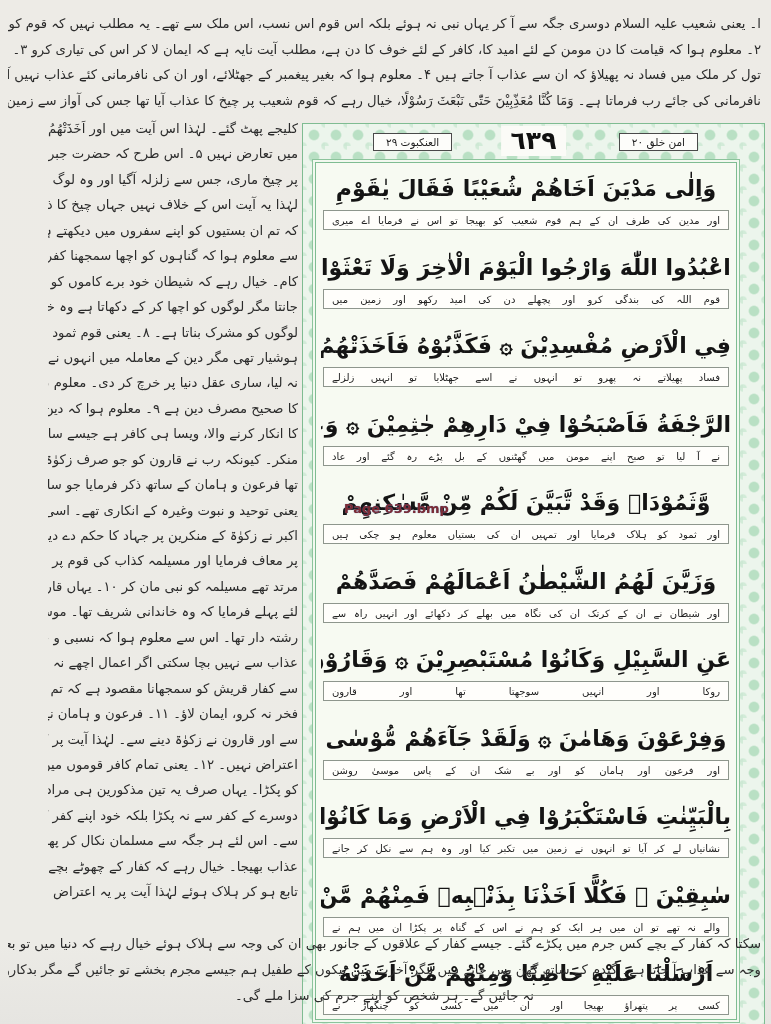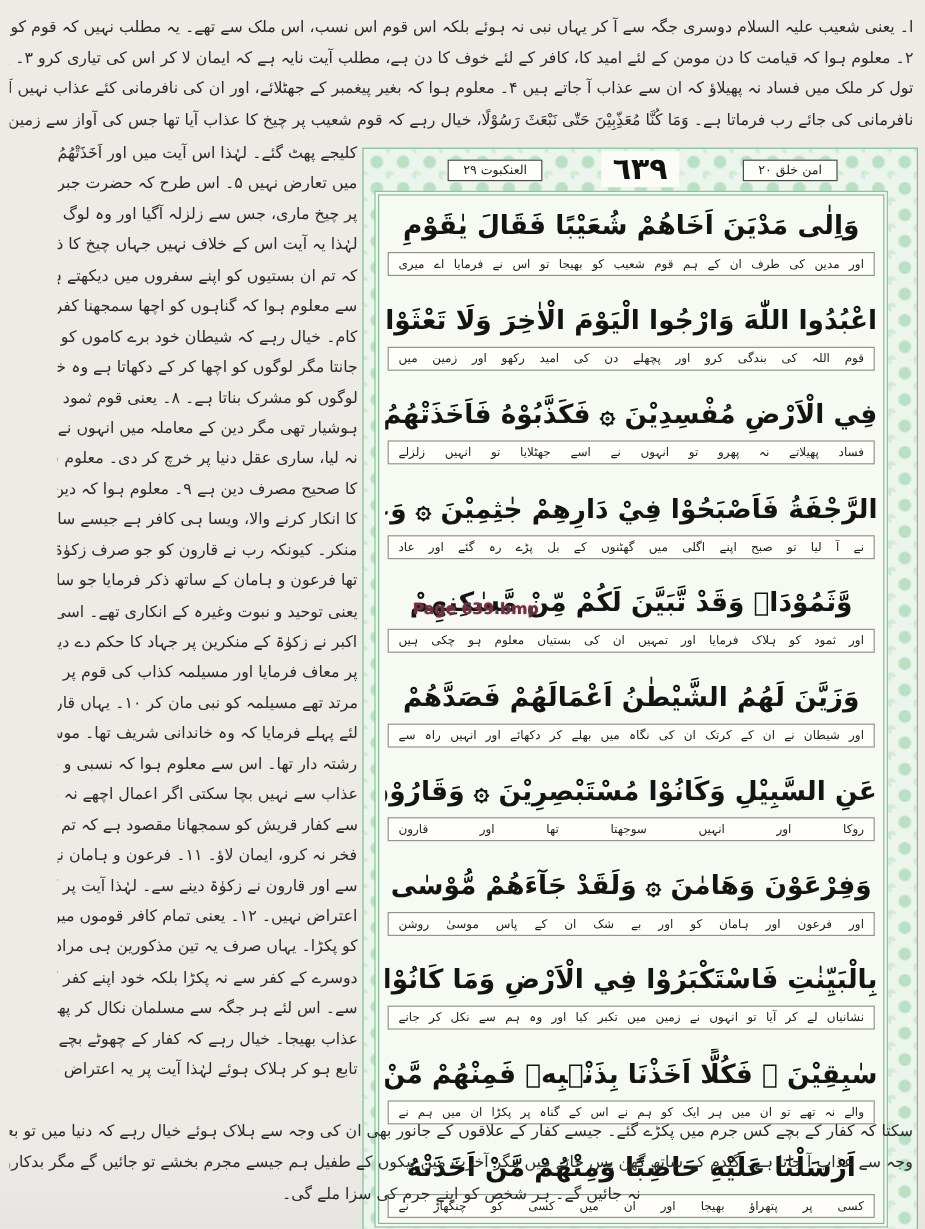--- a/index.html
+++ b/index.html
@@ -180,21 +180,21 @@
         <div class="verse-row">
           <div class="arabic-line">اعْبُدُوا اللّٰهَ وَارْجُوا الْيَوْمَ الْاٰخِرَ وَلَا تَعْثَوْا</div>
           <div class="urdu-strip">قوم اللہ کی بندگی کرو اور پچھلے دن کی امید رکھو اور زمین میں</div>
         </div>
         <div class="verse-row">
           <div class="arabic-line">فِي الْاَرْضِ مُفْسِدِيْنَ ۞ فَكَذَّبُوْهُ فَاَخَذَتْهُمُ</div>
           <div class="urdu-strip">فساد پھیلاتے نہ پھرو تو انہوں نے اسے جھٹلایا تو انہیں زلزلے</div>
         </div>
         <div class="verse-row">
           <div class="arabic-line">الرَّجْفَةُ فَاَصْبَحُوْا فِيْ دَارِهِمْ جٰثِمِيْنَ ۞ وَعَادًا</div>
-          <div class="urdu-strip">نے آ لیا تو صبح اپنے اگلی میں گھٹنوں کے بل پڑے رہ گئے اور عاد</div>
+          <div class="urdu-strip">نے آ لیا تو صبح اپنے مومن میں گھٹنوں کے بل پڑے رہ گئے اور عاد</div>
         </div>
         <div class="verse-row">
           <div class="arabic-line">وَّثَمُوْدَا۟ وَقَدْ تَّبَيَّنَ لَكُمْ مِّنْ مَّسٰكِنِهِمْ</div>
           <div class="urdu-strip">اور ثمود کو ہلاک فرمایا اور تمہیں ان کی بستیاں معلوم ہو چکی ہیں</div>
         </div>
         <div class="verse-row">
           <div class="arabic-line">وَزَيَّنَ لَهُمُ الشَّيْطٰنُ اَعْمَالَهُمْ فَصَدَّهُمْ</div>
           <div class="urdu-strip">اور شیطان نے ان کے کرتک ان کی نگاہ میں بھلے کر دکھائے اور انہیں راہ سے</div>
         </div>
         <div class="verse-row">

